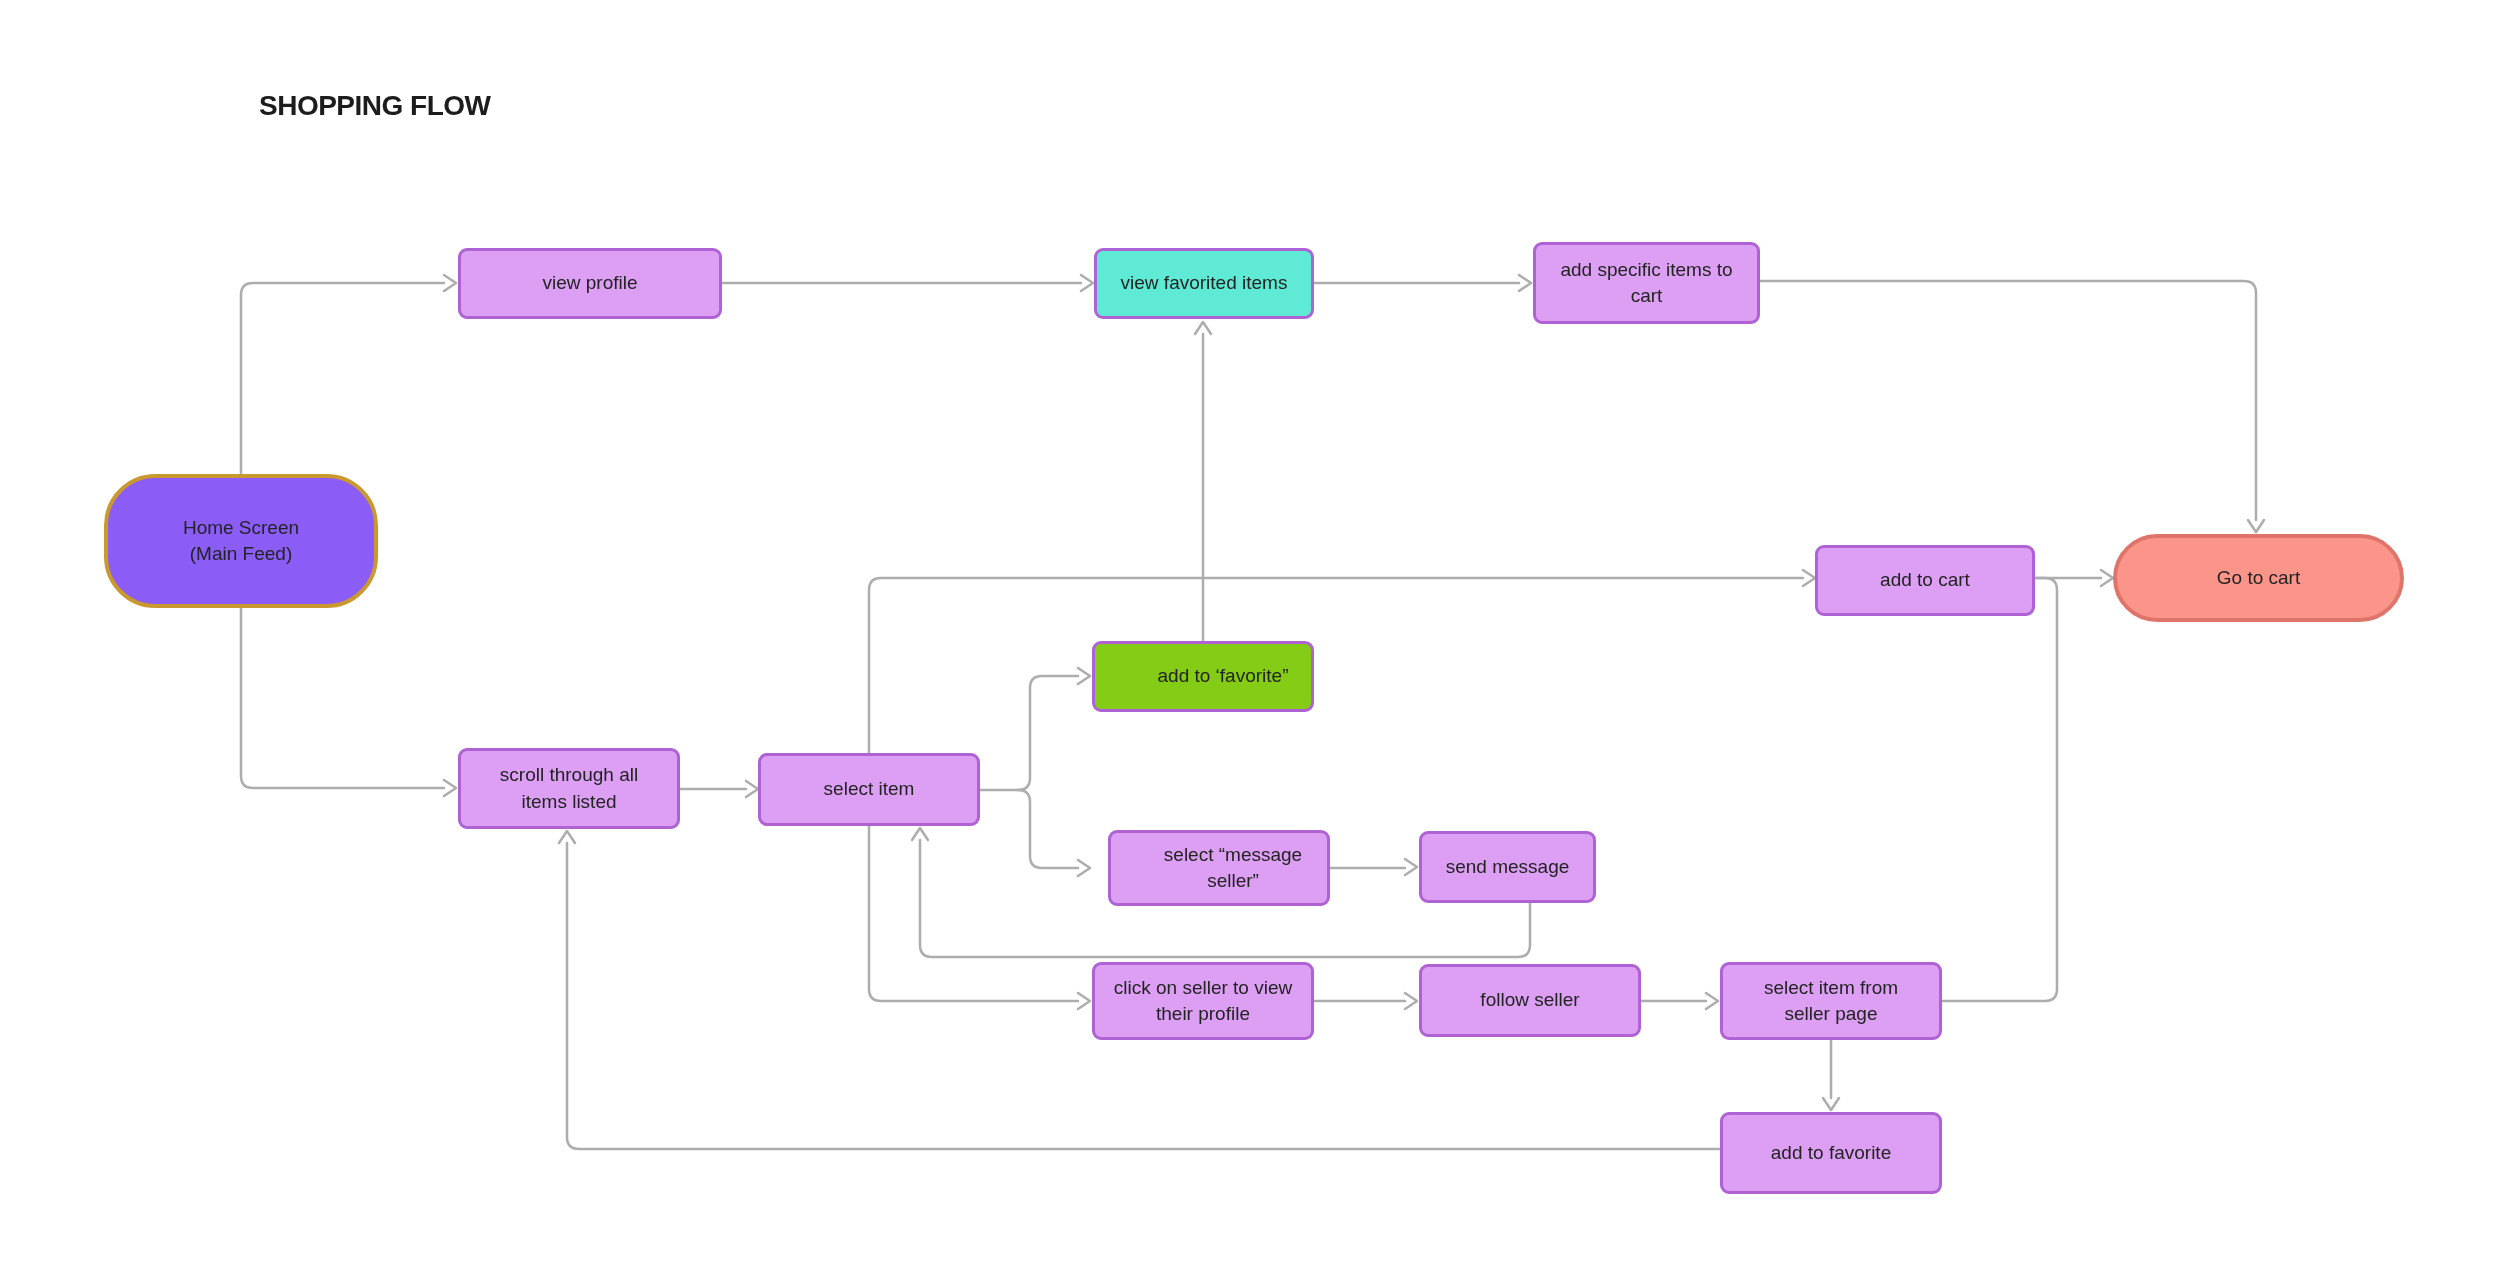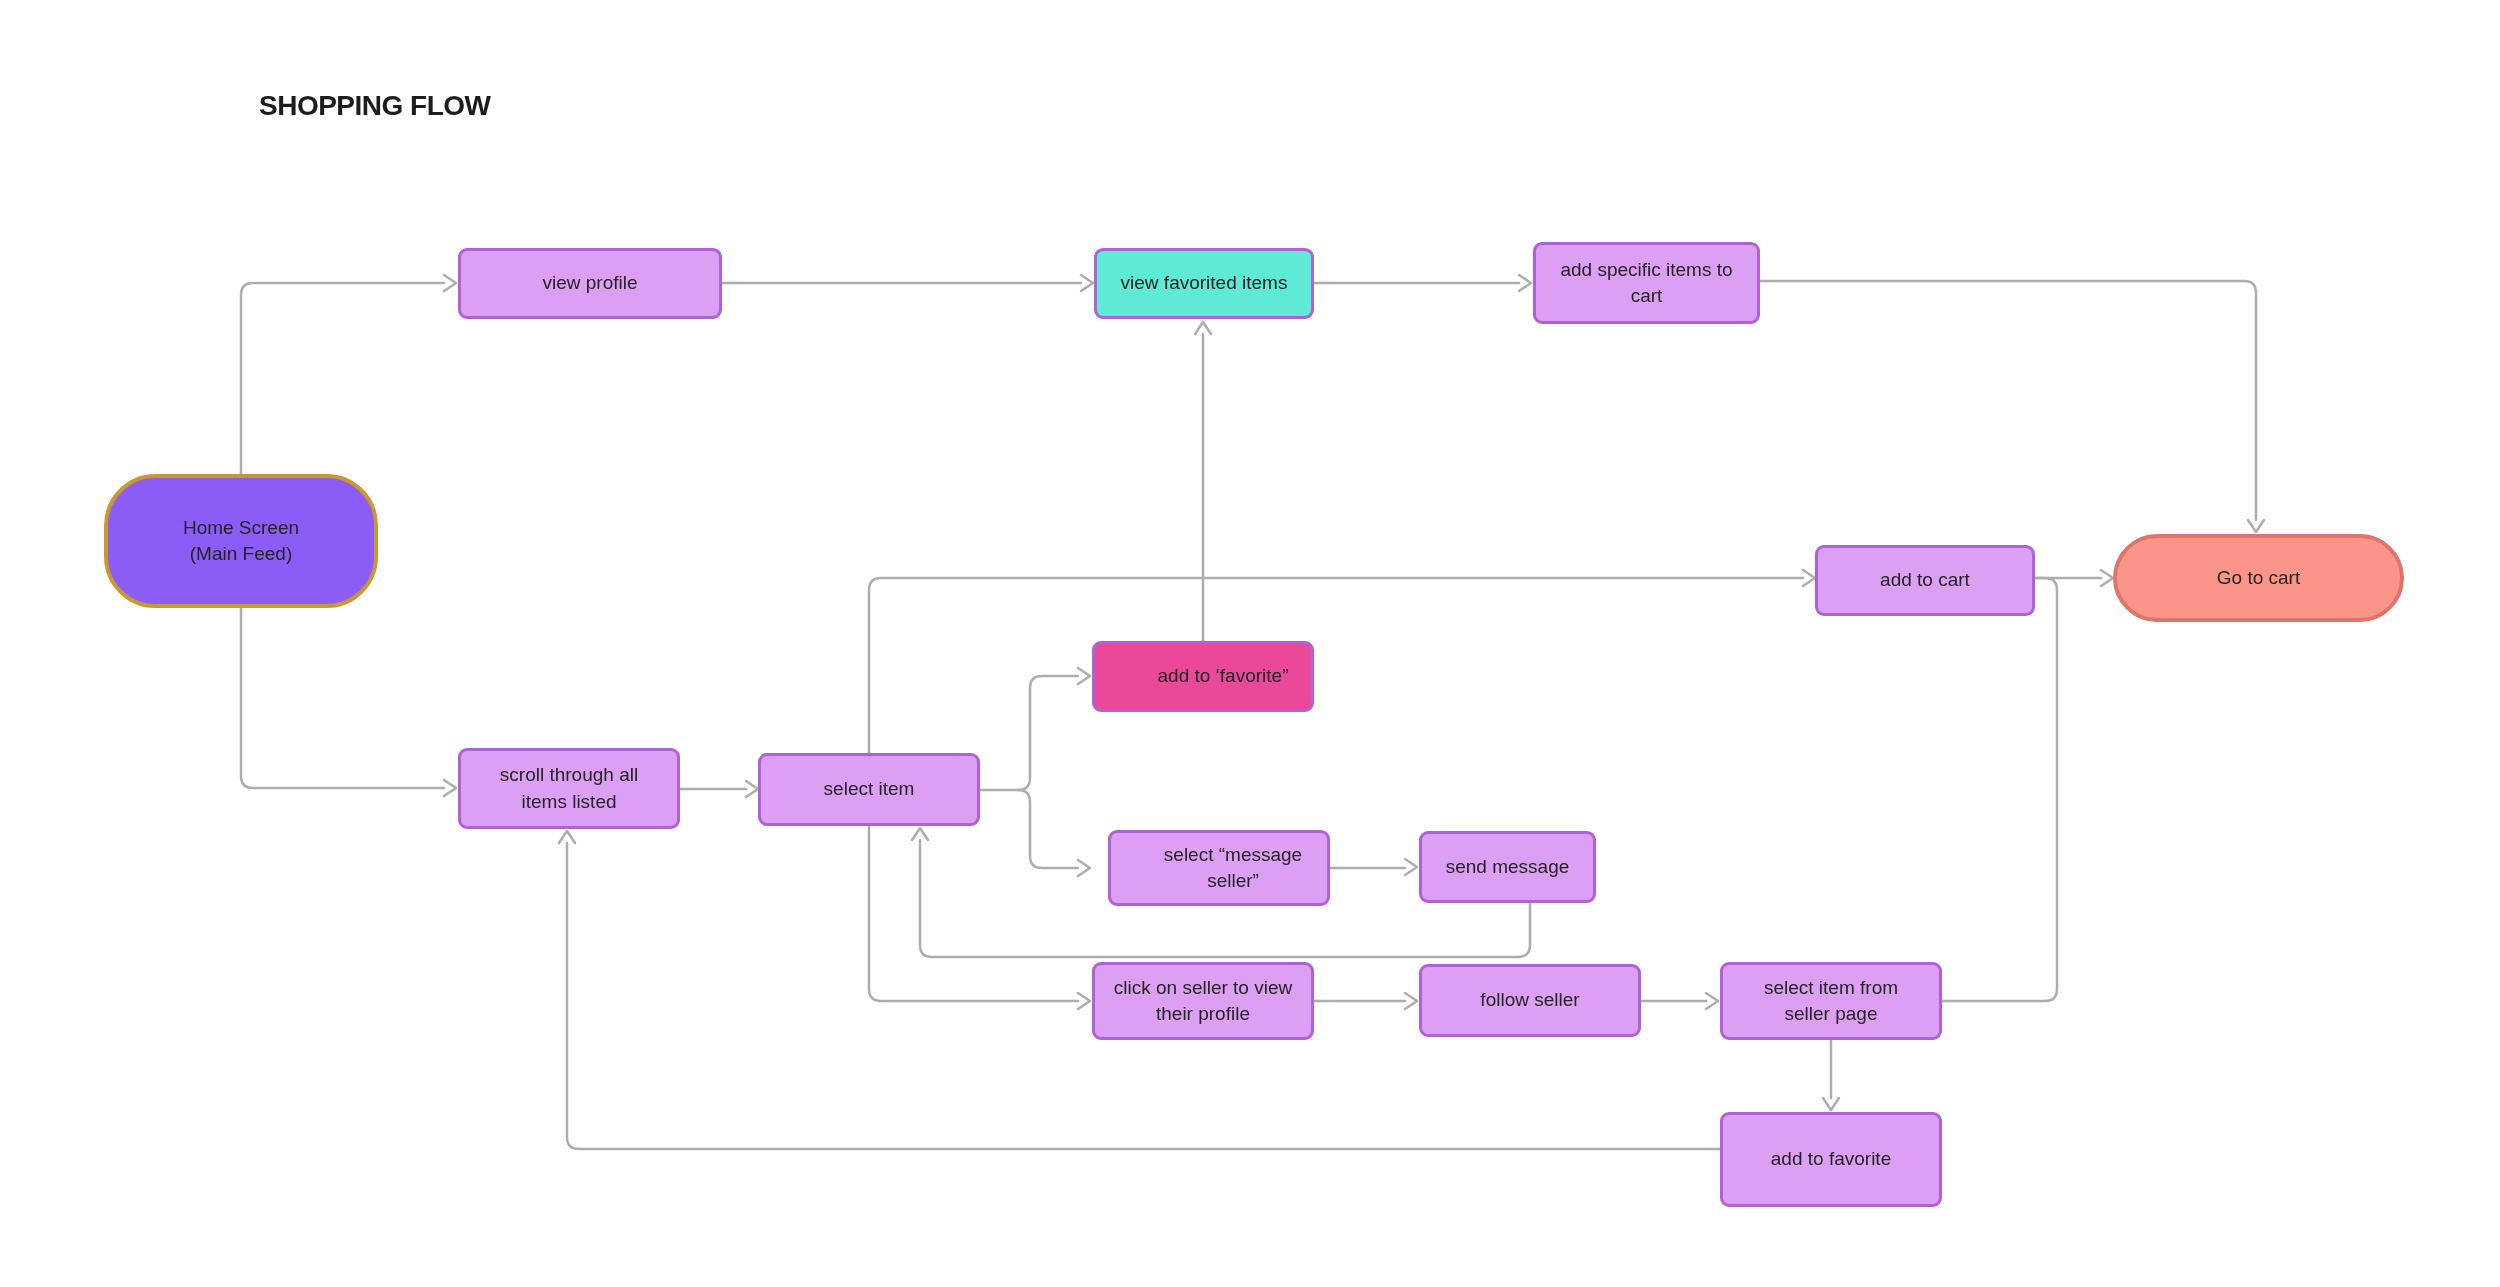--- a/index.html
+++ b/index.html
@@ -101,27 +101,27 @@
     </svg>
   <div id="nodes">
       <div class="node pill" style="left: 104px; top: 474px; width: 274px; height: 134px; background: #8b5cf6; border: 4px solid rgb(201, 153, 47); border-radius: 51.5px; color: rgb(35, 35, 35);">Home Screen
 (Main Feed)</div>
       <div class="node rect" style="left: 458px; top: 248px; width: 264px; height: 71px; background: rgb(220, 159, 244); border: 3px solid rgb(174, 98, 212); color: rgb(35, 35, 35);">view profile</div>
       <div class="node rect" style="left: 1094px; top: 248px; width: 220px; height: 71px; background: #5eead4; border: 3px solid rgb(174, 98, 212); color: rgb(35, 35, 35);">view favorited items</div>
       <div class="node rect" style="left: 1533px; top: 242px; width: 227px; height: 82px; background: rgb(220, 159, 244); border: 3px solid rgb(174, 98, 212); color: rgb(35, 35, 35);">add specific items to
 cart</div>
       <div class="node rect" style="left: 1815px; top: 545px; width: 220px; height: 71px; background: rgb(220, 159, 244); border: 3px solid rgb(174, 98, 212); color: rgb(35, 35, 35);">add to cart</div>
       <div class="node pill" style="left: 2113px; top: 534px; width: 291px; height: 88px; background: rgb(251, 149, 138); border: 4px solid rgb(223, 116, 106); border-radius: 44px; color: rgb(35, 35, 35);">Go to cart</div>
-      <div class="node rect" style="left: 1092px; top: 641px; width: 222px; height: 71px; background: #ec4899; border: 3px solid rgb(174, 98, 212); color: rgb(35, 35, 35); padding-left: 40px;">add to ‘favorite”</div>
+      <div class="node rect" style="left: 1092px; top: 641px; width: 222px; height: 71px; background: #84cc16; border: 3px solid rgb(174, 98, 212); color: rgb(35, 35, 35); padding-left: 40px;">add to ‘favorite”</div>
       <div class="node rect" style="left: 458px; top: 748px; width: 222px; height: 81px; background: rgb(220, 159, 244); border: 3px solid rgb(174, 98, 212); color: rgb(35, 35, 35);">scroll through all
 items listed</div>
       <div class="node rect" style="left: 758px; top: 753px; width: 222px; height: 73px; background: rgb(220, 159, 244); border: 3px solid rgb(174, 98, 212); color: rgb(35, 35, 35);">select item</div>
       <div class="node rect" style="left: 1108px; top: 830px; width: 222px; height: 76px; background: rgb(220, 159, 244); border: 3px solid rgb(174, 98, 212); color: rgb(35, 35, 35); padding-left: 28px;">select “message
 seller”</div>
       <div class="node rect" style="left: 1419px; top: 831px; width: 177px; height: 72px; background: rgb(220, 159, 244); border: 3px solid rgb(174, 98, 212); color: rgb(35, 35, 35);">send message</div>
       <div class="node rect" style="left: 1092px; top: 962px; width: 222px; height: 78px; background: rgb(220, 159, 244); border: 3px solid rgb(174, 98, 212); color: rgb(35, 35, 35);">click on seller to view
 their profile</div>
       <div class="node rect" style="left: 1419px; top: 964px; width: 222px; height: 73px; background: rgb(220, 159, 244); border: 3px solid rgb(174, 98, 212); color: rgb(35, 35, 35);">follow seller</div>
       <div class="node rect" style="left: 1720px; top: 962px; width: 222px; height: 78px; background: rgb(220, 159, 244); border: 3px solid rgb(174, 98, 212); color: rgb(35, 35, 35);">select item from
 seller page</div>
-      <div class="node rect" style="left: 1720px; top: 1112px; width: 222px; height: 95px; background: rgb(220, 159, 244); border: 3px solid rgb(174, 98, 212); color: rgb(35, 35, 35);">add to favorite</div>
+      <div class="node rect" style="left: 1720px; top: 1112px; width: 222px; height: 82px; background: rgb(220, 159, 244); border: 3px solid rgb(174, 98, 212); color: rgb(35, 35, 35);">add to favorite</div>
     </div>
 </div>
 
 </body></html>

